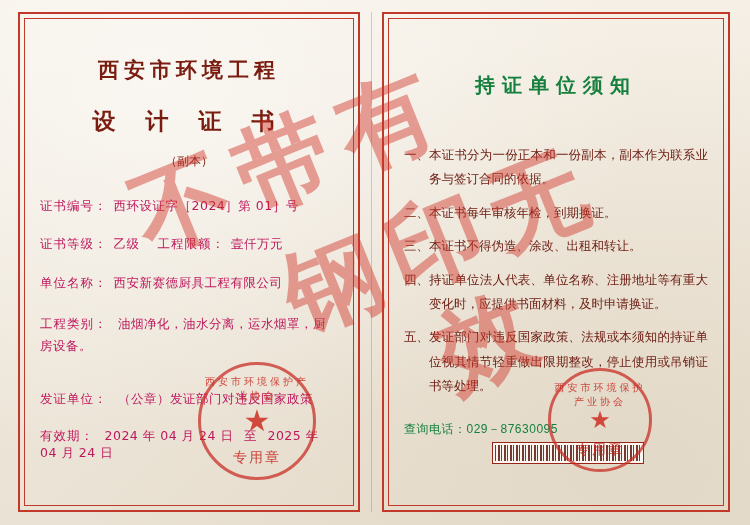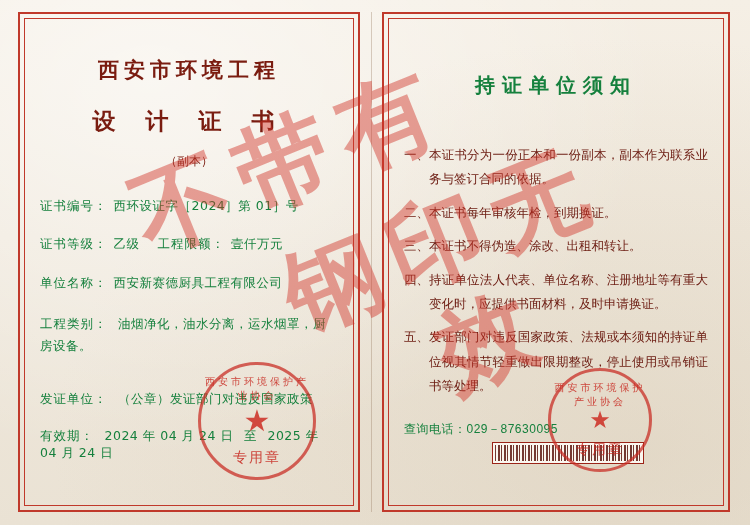--- a/index.html
+++ b/index.html
@@ -81,21 +81,21 @@
     font-size: 12px;
     color: #7a1c10;
     margin-top: 16px;
     font-family: "DejaVu Sans", sans-serif;
   }
 
   .field-list {
     margin-top: 26px;
     font-size: 12.5px;
     font-family: "DejaVu Sans", sans-serif;
-    color: #15803d;
+    color: #be185d;
   }
   .field-row {
     display: flex;
     align-items: baseline;
     margin-bottom: 20px;
     line-height: 1.6;
   }
   .field-label {
     white-space: nowrap;
     letter-spacing: 1px;

